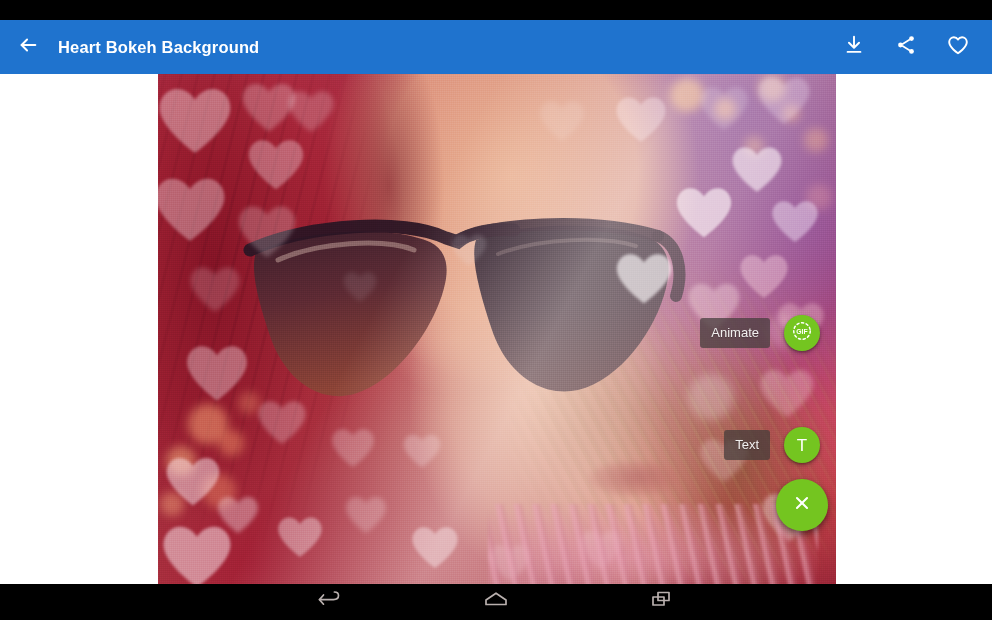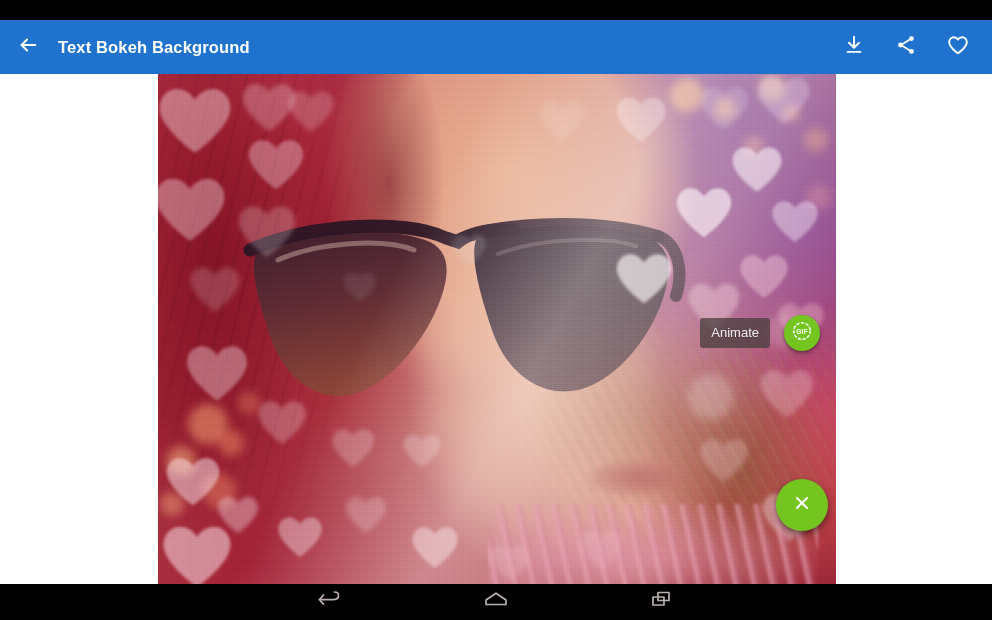--- a/index.html
+++ b/index.html
@@ -244,21 +244,21 @@
 
   <div class="toolbar">
     <div class="tb-back">
       <span>
         <svg width="22" height="22" viewBox="0 0 24 24" fill="none" stroke="#fff" stroke-width="2.1" stroke-linecap="round" stroke-linejoin="round">
           <line x1="20" y1="12" x2="5" y2="12"></line>
             <polyline points="11,18 5,12 11,6"></polyline>
         </svg>
       </span>
     </div>
-    <div class="tb-title">Text Bokeh Background</div>
+    <div class="tb-title">Heart Bokeh Background</div>
     <div class="tb-spacer"></div>
 
     <div class="tb-action">
       <span>
         <svg width="22" height="22" viewBox="0 0 24 24" fill="none" stroke="#fff" stroke-width="2.1" stroke-linecap="round" stroke-linejoin="round">
           <line x1="12" y1="3" x2="12" y2="14"></line>
             <polyline points="6.5,9.5 12,15 17.5,9.5"></polyline>
           <line x1="5" y1="19.5" x2="19" y2="19.5"></line>
         </svg>
       </span>
@@ -533,20 +533,26 @@
             <span>
               <svg width="22" height="22" viewBox="0 0 24 24">
                 <circle cx="12" cy="12" r="9" fill="none" stroke="#fff" stroke-width="1.6" stroke-linecap="round" stroke-dasharray="2.4 2.8"></circle>
                 <text x="12" y="15.1" text-anchor="middle" font-family="Liberation Sans, sans-serif" font-size="7.4" font-weight="bold" fill="#fff">GIF</text>
               </svg>
             </span>
           </span>
         </div>
 
 
+        <div class="fab-row" style="right:16px; top:353px;">
+          <span class="fab-label">Text</span>
+          <span class="fab-mini">
+            <span class="glyph-t">T</span>
+          </span>
+        </div>
 
         <div class="fab-main" style="right:8px; top:405px;">
           <span>
             <svg width="22" height="22" viewBox="0 0 24 24" fill="none" stroke="#fff" stroke-width="2.2" stroke-linecap="round">
               <line x1="6.5" y1="6.5" x2="17.5" y2="17.5"></line>
               <line x1="17.5" y1="6.5" x2="6.5" y2="17.5"></line>
             </svg>
           </span>
         </div>
       </div>

